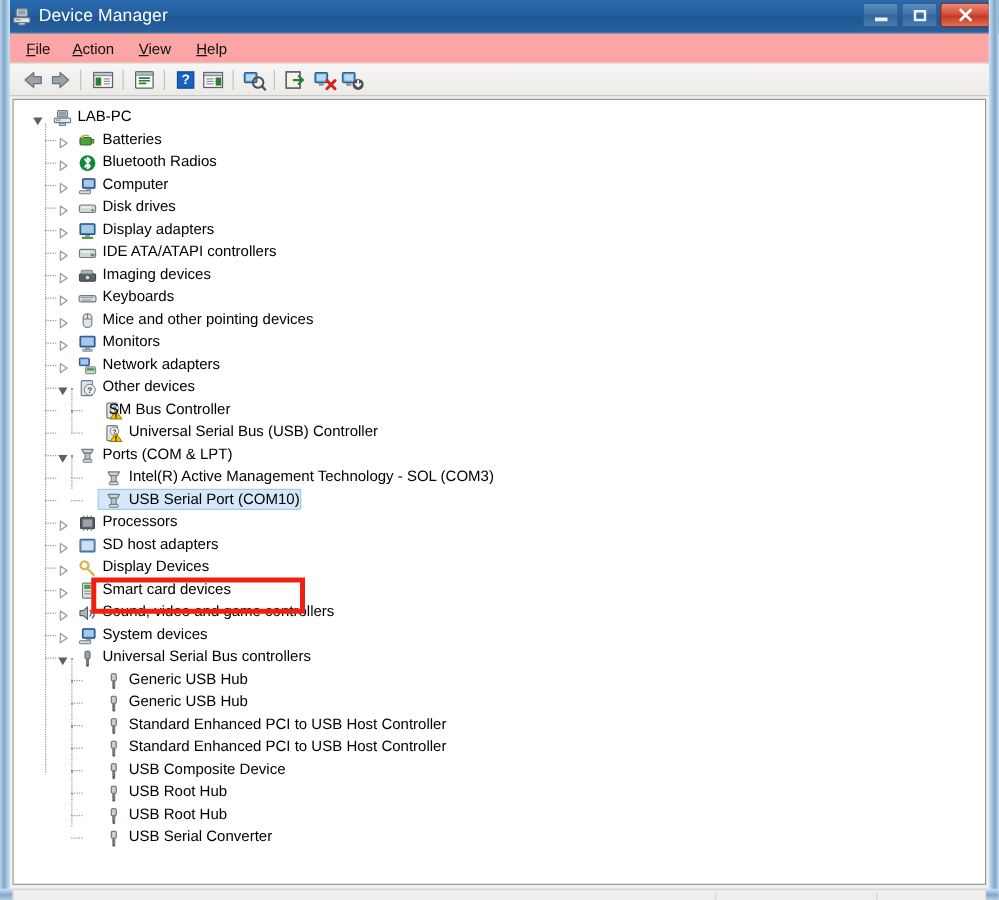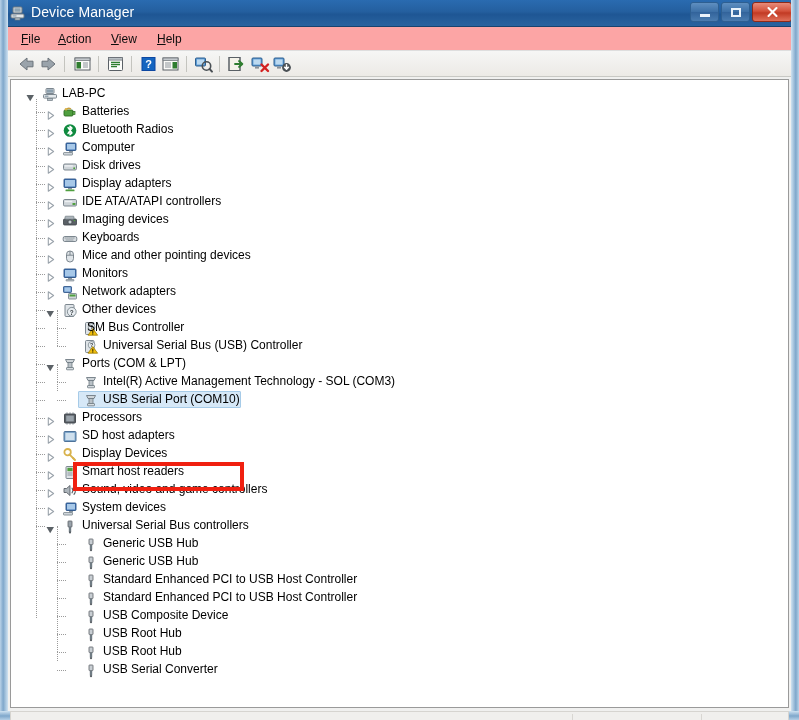--- a/index.html
+++ b/index.html
@@ -699,21 +699,21 @@
             </svg>
           </div>
           <div class="node-icon" style="left:51px;">
             <svg width="16" height="15" viewBox="0 0 16 15">
               <rect x="4" y="1.5" width="8" height="12" rx="0.8" fill="#dfe4e8" stroke="#6f7b83" stroke-width="0.9"></rect>
               <rect x="5.4" y="2.8" width="5.2" height="3.4" fill="#4f9f3f"></rect>
               <rect x="5.4" y="7.4" width="5.2" height="1.2" fill="#9aa3ab"></rect>
               <rect x="5.4" y="9.4" width="5.2" height="1.2" fill="#9aa3ab"></rect>
             </svg>
           </div>
-          <div class="node-label" style="left:71px;">Smart host readers</div>
+          <div class="node-label" style="left:71px;">Smart card devices</div>
         </div>
 
         <div class="row">
           <div class="guide-h" style="left:25px; top:9px; width:9px;"></div>
           <div class="twisty" style="left:34px;">
             <svg width="11" height="11" viewBox="0 0 11 11">
               <path d="M3.3 1.8 L8.6 5.5 L3.3 9.2 Z" fill="none" stroke="#9aa3ab" stroke-width="1.1" stroke-linejoin="round"></path>
             </svg>
           </div>
           <div class="node-icon" style="left:51px;">

